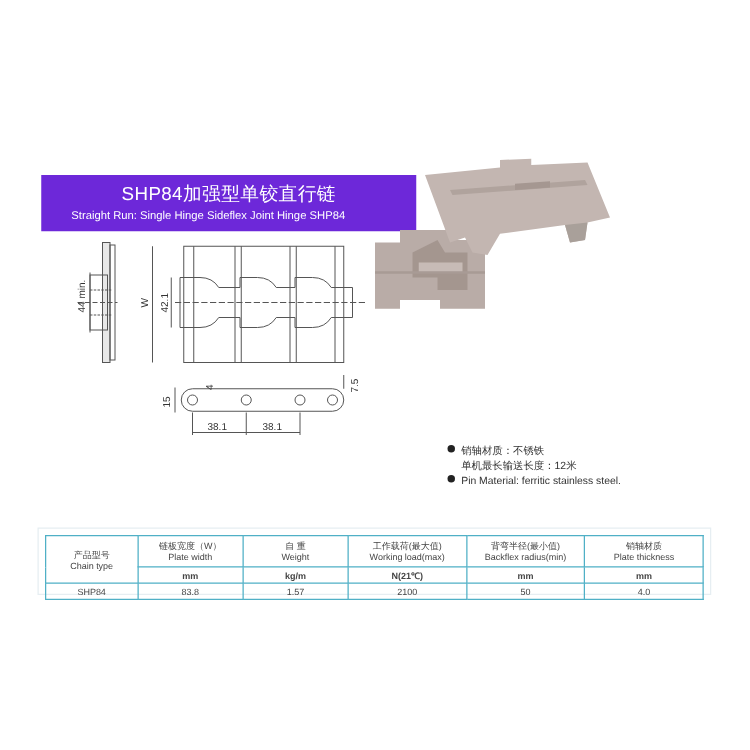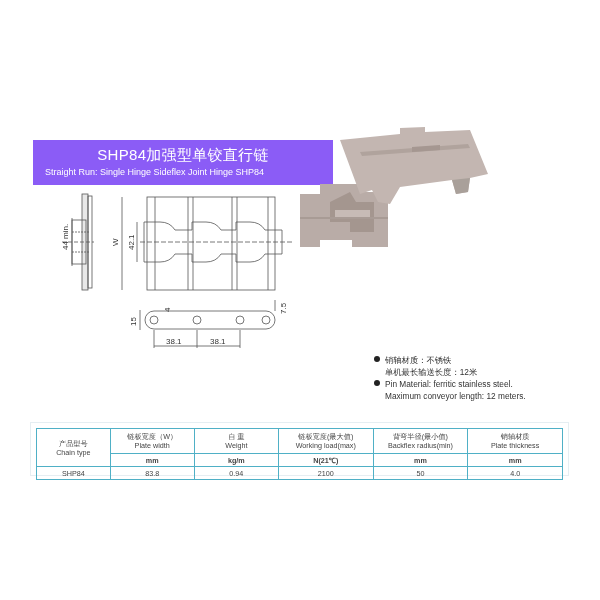--- a/index.html
+++ b/index.html
@@ -1,22 +1,22 @@
 <!DOCTYPE html>
 <html><head>
   <meta charset="utf-8">
   <style>
     html, body { margin:0; padding:0; background:#ffffff; }
     body { width:600px; height:600px; position:relative; overflow:hidden; font-family:"Liberation Sans", sans-serif; color:#333; }
-    .banner { position:absolute; left:33px; top:140px; width:300px; height:45px; background:#8b5cf6; }
+    .banner { position:absolute; left:33px; top:140px; width:300px; height:45px; background:#6d28d9; }
     .banner .t1 { position:absolute; left:0; right:0; top:6px; text-align:center; color:#fff; font-size:15px; letter-spacing:0.3px; }
-    .banner .t2 { position:absolute; left:12px; top:27px; color:#fff; font-size:9px;text-align:right; }
+    .banner .t2 { position:absolute; left:24px; top:27px; color:#fff; font-size:9px;text-align:right; }
     .photo { position:absolute; left:290px; top:122px; width:205px; height:140px; }
     .drawing { position:absolute; left:60px; top:190px; }
-    .spec { position:absolute; left:374px; top:354px; font-size:8.3px; line-height:12px; color:#333; }
+    .spec { position:absolute; left:358px; top:354px; font-size:8.3px; line-height:12px; color:#333; }
     .spec .bullet { display:inline-block; width:6px; height:6px; border-radius:50%; background:#222; margin-right:5px; vertical-align:1px; }
     .spec .ind { padding-left:11px; }
     table.specs { position:absolute; left:36px; top:428px; width:527px; border-collapse:collapse; font-size:7.2px; color:#444; }
     table.specs td { border:1px solid #4fb0c6; text-align:center; padding:1px 2px; }
     table.specs td.hd { height:22px; line-height:9px; }
     table.specs td.un { height:9px;font-weight:bold; }
     table.specs tr.row td { height:10px;margin-left:37px; }
     .frame { position:absolute; left:30px; top:422px; width:537px; height:52px; border:1px solid #e6eef2; pointer-events:none; }
   </style>
 </head>
@@ -84,43 +84,42 @@
     <text x="226" y="124" transform="rotate(-90 226 124)">7.5</text>
     <text x="106" y="154">38.1</text>
     <text x="150" y="154">38.1</text>
   </g>
 </svg>
 
 <div class="spec">
   <div><span class="bullet"></span><span>销轴材质：不锈铁</span></div>
   <div class="ind">单机最长输送长度：12米</div>
   <div><span class="bullet"></span><span>Pin Material: ferritic stainless steel.</span></div>
-  <div class="ind">Maximum conveyor length: 12 meters.</div>
 </div>
 
 <div class="frame"></div>
 <table class="specs">
   <tbody>
       <tr>
     <td class="hd" rowspan="2" style="width:14%"><span>产品型号</span><br><span>Chain type</span></td>
     <td class="hd" style="width:16%"><span>链板宽度（W）</span><br><span>Plate width</span></td>
     <td class="hd" style="width:16%"><span>自 重</span><br><span>Weight</span></td>
-    <td class="hd" style="width:18%"><span>链板宽度(最大值)</span><br><span>Working load(max)</span></td>
+    <td class="hd" style="width:18%"><span>工作载荷(最大值)</span><br><span>Working load(max)</span></td>
     <td class="hd" style="width:18%"><span>背弯半径(最小值)</span><br><span>Backflex radius(min)</span></td>
     <td class="hd" style="width:18%"><span>销轴材质</span><br><span>Plate thickness</span></td>
   </tr>
   <tr>
     <td class="un">mm</td>
     <td class="un">kg/m</td>
     <td class="un">N(21℃)</td>
     <td class="un">mm</td>
     <td class="un">mm</td>
   </tr>
   <tr class="row">
     <td>SHP84</td>
     <td>83.8</td>
-    <td>0.94</td>
+    <td>1.57</td>
     <td>2100</td>
     <td>50</td>
     <td>4.0</td>
   </tr>
 </tbody>
   </table>
 
 </body></html>

